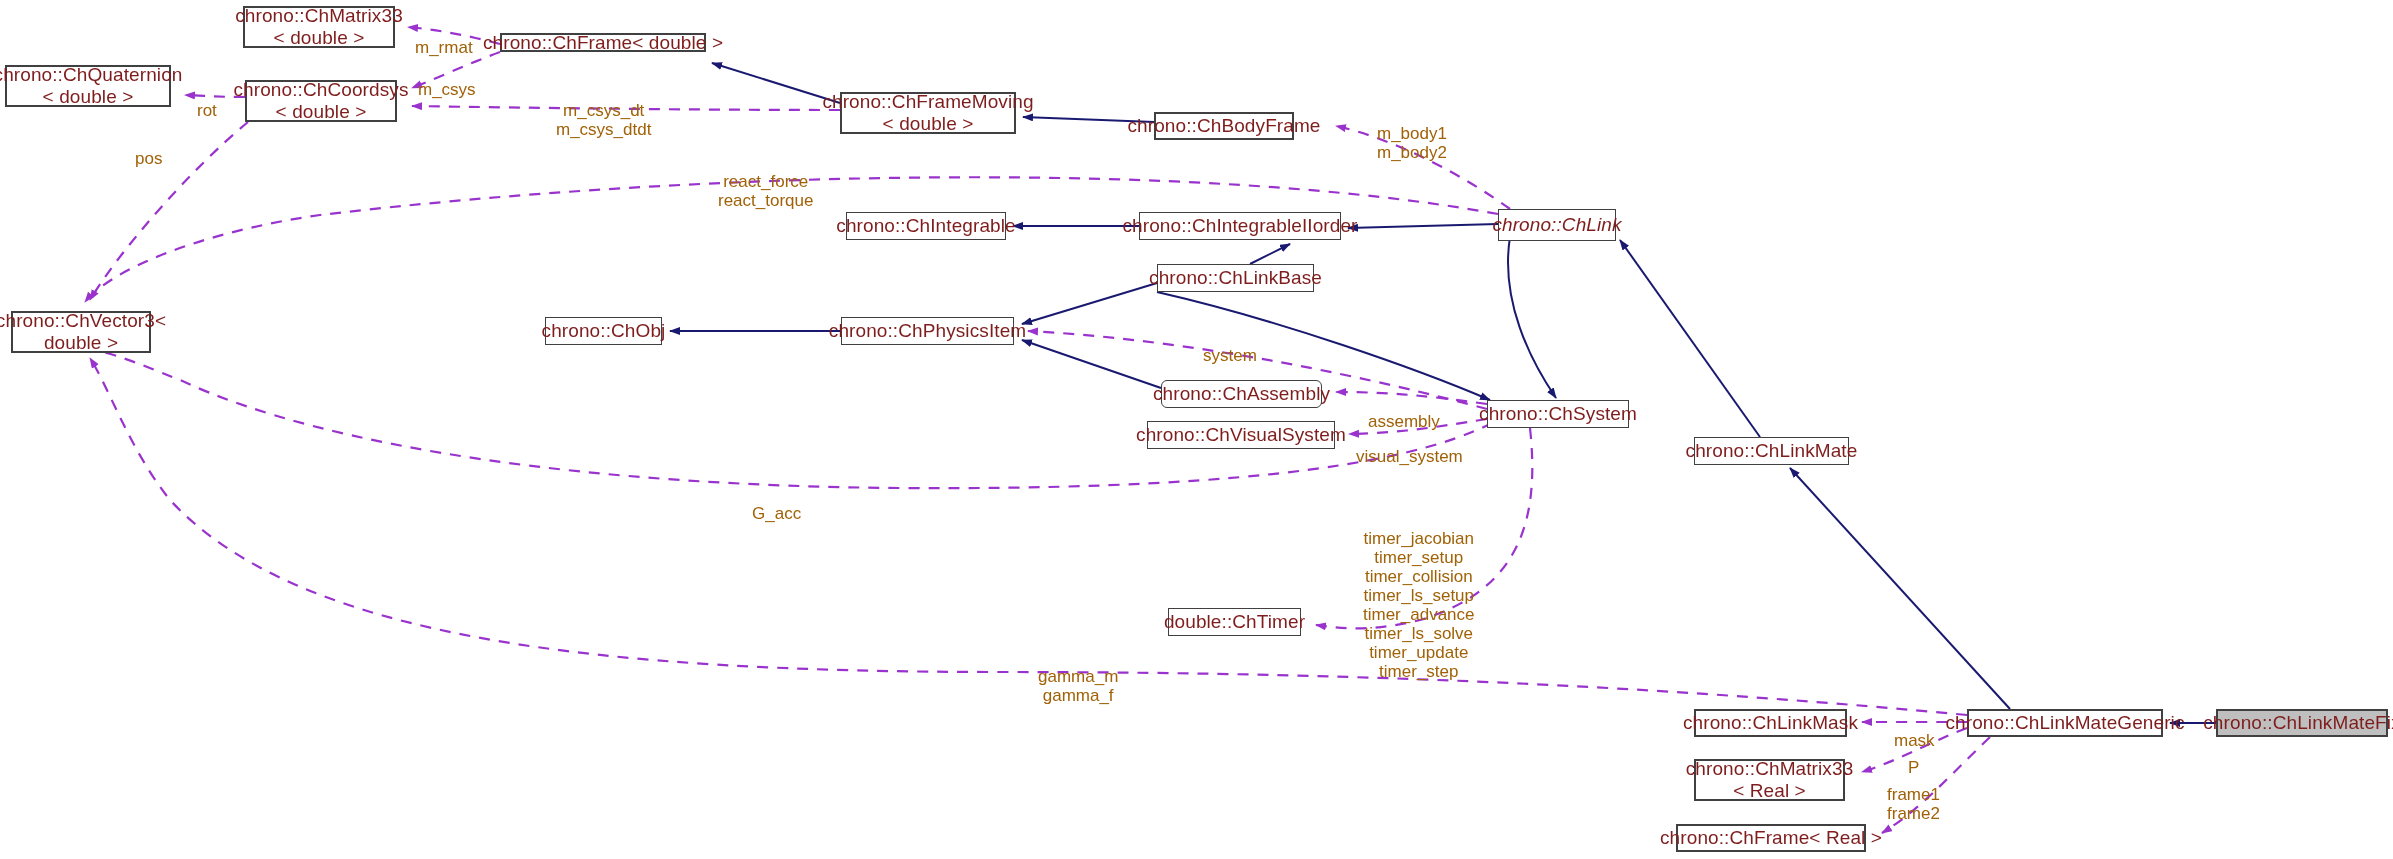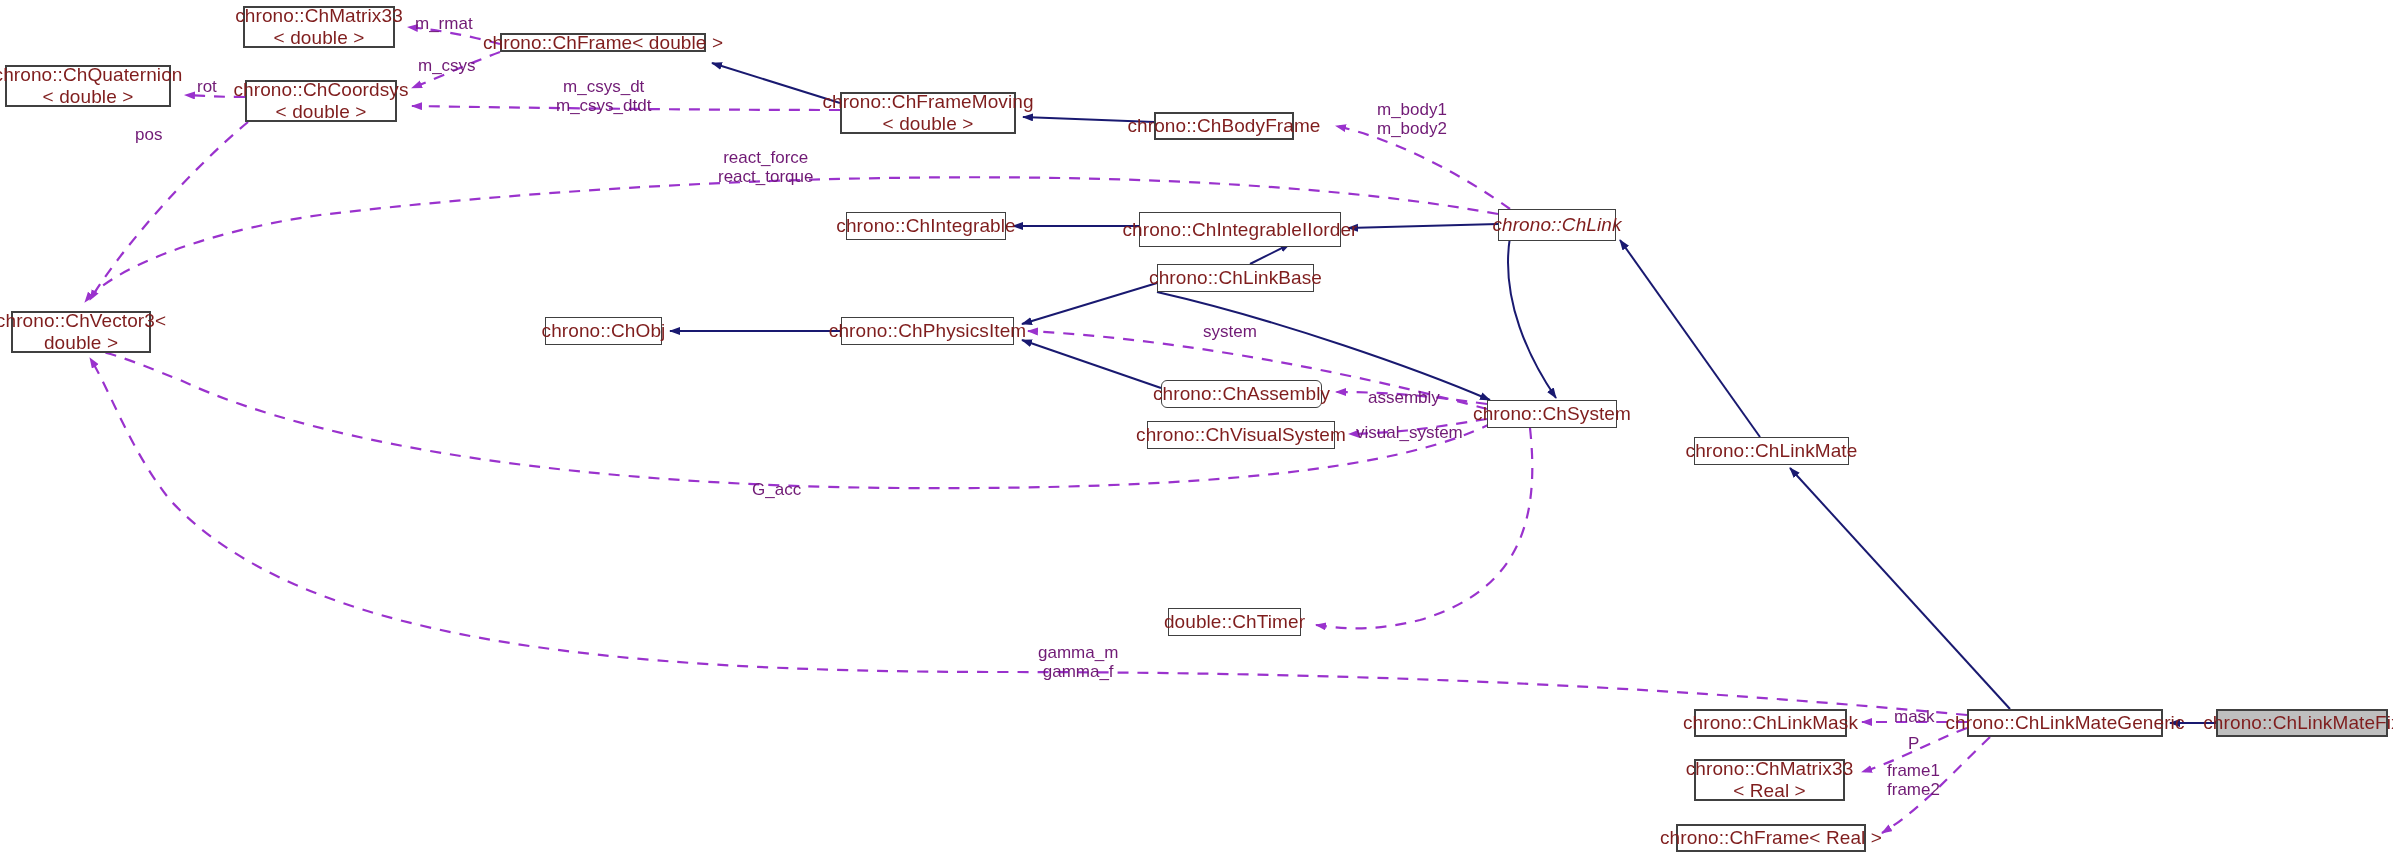--- a/index.html
+++ b/index.html
@@ -44,27 +44,28 @@
   }
   .node.thick {
     border: 2px solid #404040;
   }
   .node.highlight {
     background: #bfbfbf;
     border: 2px solid #404040;
   }
   .edge-label {
     position: absolute;
-    color: #701a75;
+    color: #a16207;
     font-size: 17px;
     line-height: 19px;
     text-align: center;
     white-space: pre;
     z-index: 6;
     background: transparent;
+    margin-top: 24px;
   }
 </style>
 </head>
 <body>
 
 <div id="diagram">
 
   <svg id="edges" viewBox="0 0 2393 859" xmlns="http://www.w3.org/2000/svg">
     <defs>
       <marker id="arrowInh" markerWidth="12" markerHeight="12" refX="10" refY="4" orient="auto" markerUnits="userSpaceOnUse">
@@ -154,35 +155,35 @@
   <div class="node thick" style="left:840px; top:92px; width:176px; height:42px;">chrono::ChFrameMoving
 &lt; double &gt;</div>
 
   <div class="node thick" style="left:1154px; top:112px; width:140px; height:28px;">chrono::ChBodyFrame</div>
 
   <div class="node thick" style="left:11px; top:311px; width:140px; height:42px;">chrono::ChVector3&lt;
 double &gt;</div>
 
   <div class="node" style="left:846px; top:212px; width:160px; height:28px;">chrono::ChIntegrable</div>
 
-  <div class="node" style="left:1139px; top:212px; width:202px; height:35px;">chrono::ChIntegrableIIorder</div>
+  <div class="node" style="left:1139px; top:212px; width:202px; height:28px;">chrono::ChIntegrableIIorder</div>
 
   <div class="node" style="left:1498px; top:209px; width:118px; height:32px;font-style:italic;">chrono::ChLink</div>
 
   <div class="node" style="left:1157px; top:264px; width:157px; height:28px;">chrono::ChLinkBase</div>
 
   <div class="node" style="left:545px; top:317px; width:117px; height:28px;">chrono::ChObj</div>
 
   <div class="node" style="left:841px; top:317px; width:173px; height:28px;">chrono::ChPhysicsItem</div>
 
   <div class="node" style="left:1161px; top:380px; width:161px; height:28px;border-radius:6px;">chrono::ChAssembly</div>
 
   <div class="node" style="left:1147px; top:421px; width:188px; height:28px;">chrono::ChVisualSystem</div>
 
-  <div class="node" style="left:1487px; top:400px; width:130px; height:28px;">chrono::ChSystem</div>
+  <div class="node" style="left:1487px; top:400px; width:142px; height:28px;">chrono::ChSystem</div>
 
   <div class="node" style="left:1694px; top:437px; width:155px; height:28px;">chrono::ChLinkMate</div>
 
   <div class="node" style="left:1168px; top:608px; width:133px; height:28px;">double::ChTimer</div>
 
   <div class="node thick" style="left:1694px; top:709px; width:153px; height:28px;">chrono::ChLinkMask</div>
 
   <div class="node thick" style="left:1694px; top:759px; width:151px; height:42px;">chrono::ChMatrix33
 &lt; Real &gt;</div>
 
@@ -210,20 +211,28 @@
 react_torque</div>
 
   <div class="edge-label" style="left:1203px; top:322px;">system</div>
 
   <div class="edge-label" style="left:1368px; top:388px;">assembly</div>
 
   <div class="edge-label" style="left:1356px; top:423px;">visual_system</div>
 
   <div class="edge-label" style="left:752px; top:480px;">G_acc</div>
 
+  <div class="edge-label" style="left:1363px; top:505px;">timer_jacobian
+timer_setup
+timer_collision
+timer_ls_setup
+timer_advance
+timer_ls_solve
+timer_update
+timer_step</div>
 
   <div class="edge-label" style="left:1038px; top:643px;">gamma_m
 gamma_f</div>
 
   <div class="edge-label" style="left:1894px; top:707px;">mask</div>
 
   <div class="edge-label" style="left:1908px; top:734px;">P</div>
 
   <div class="edge-label" style="left:1887px; top:761px;">frame1
 frame2</div>

